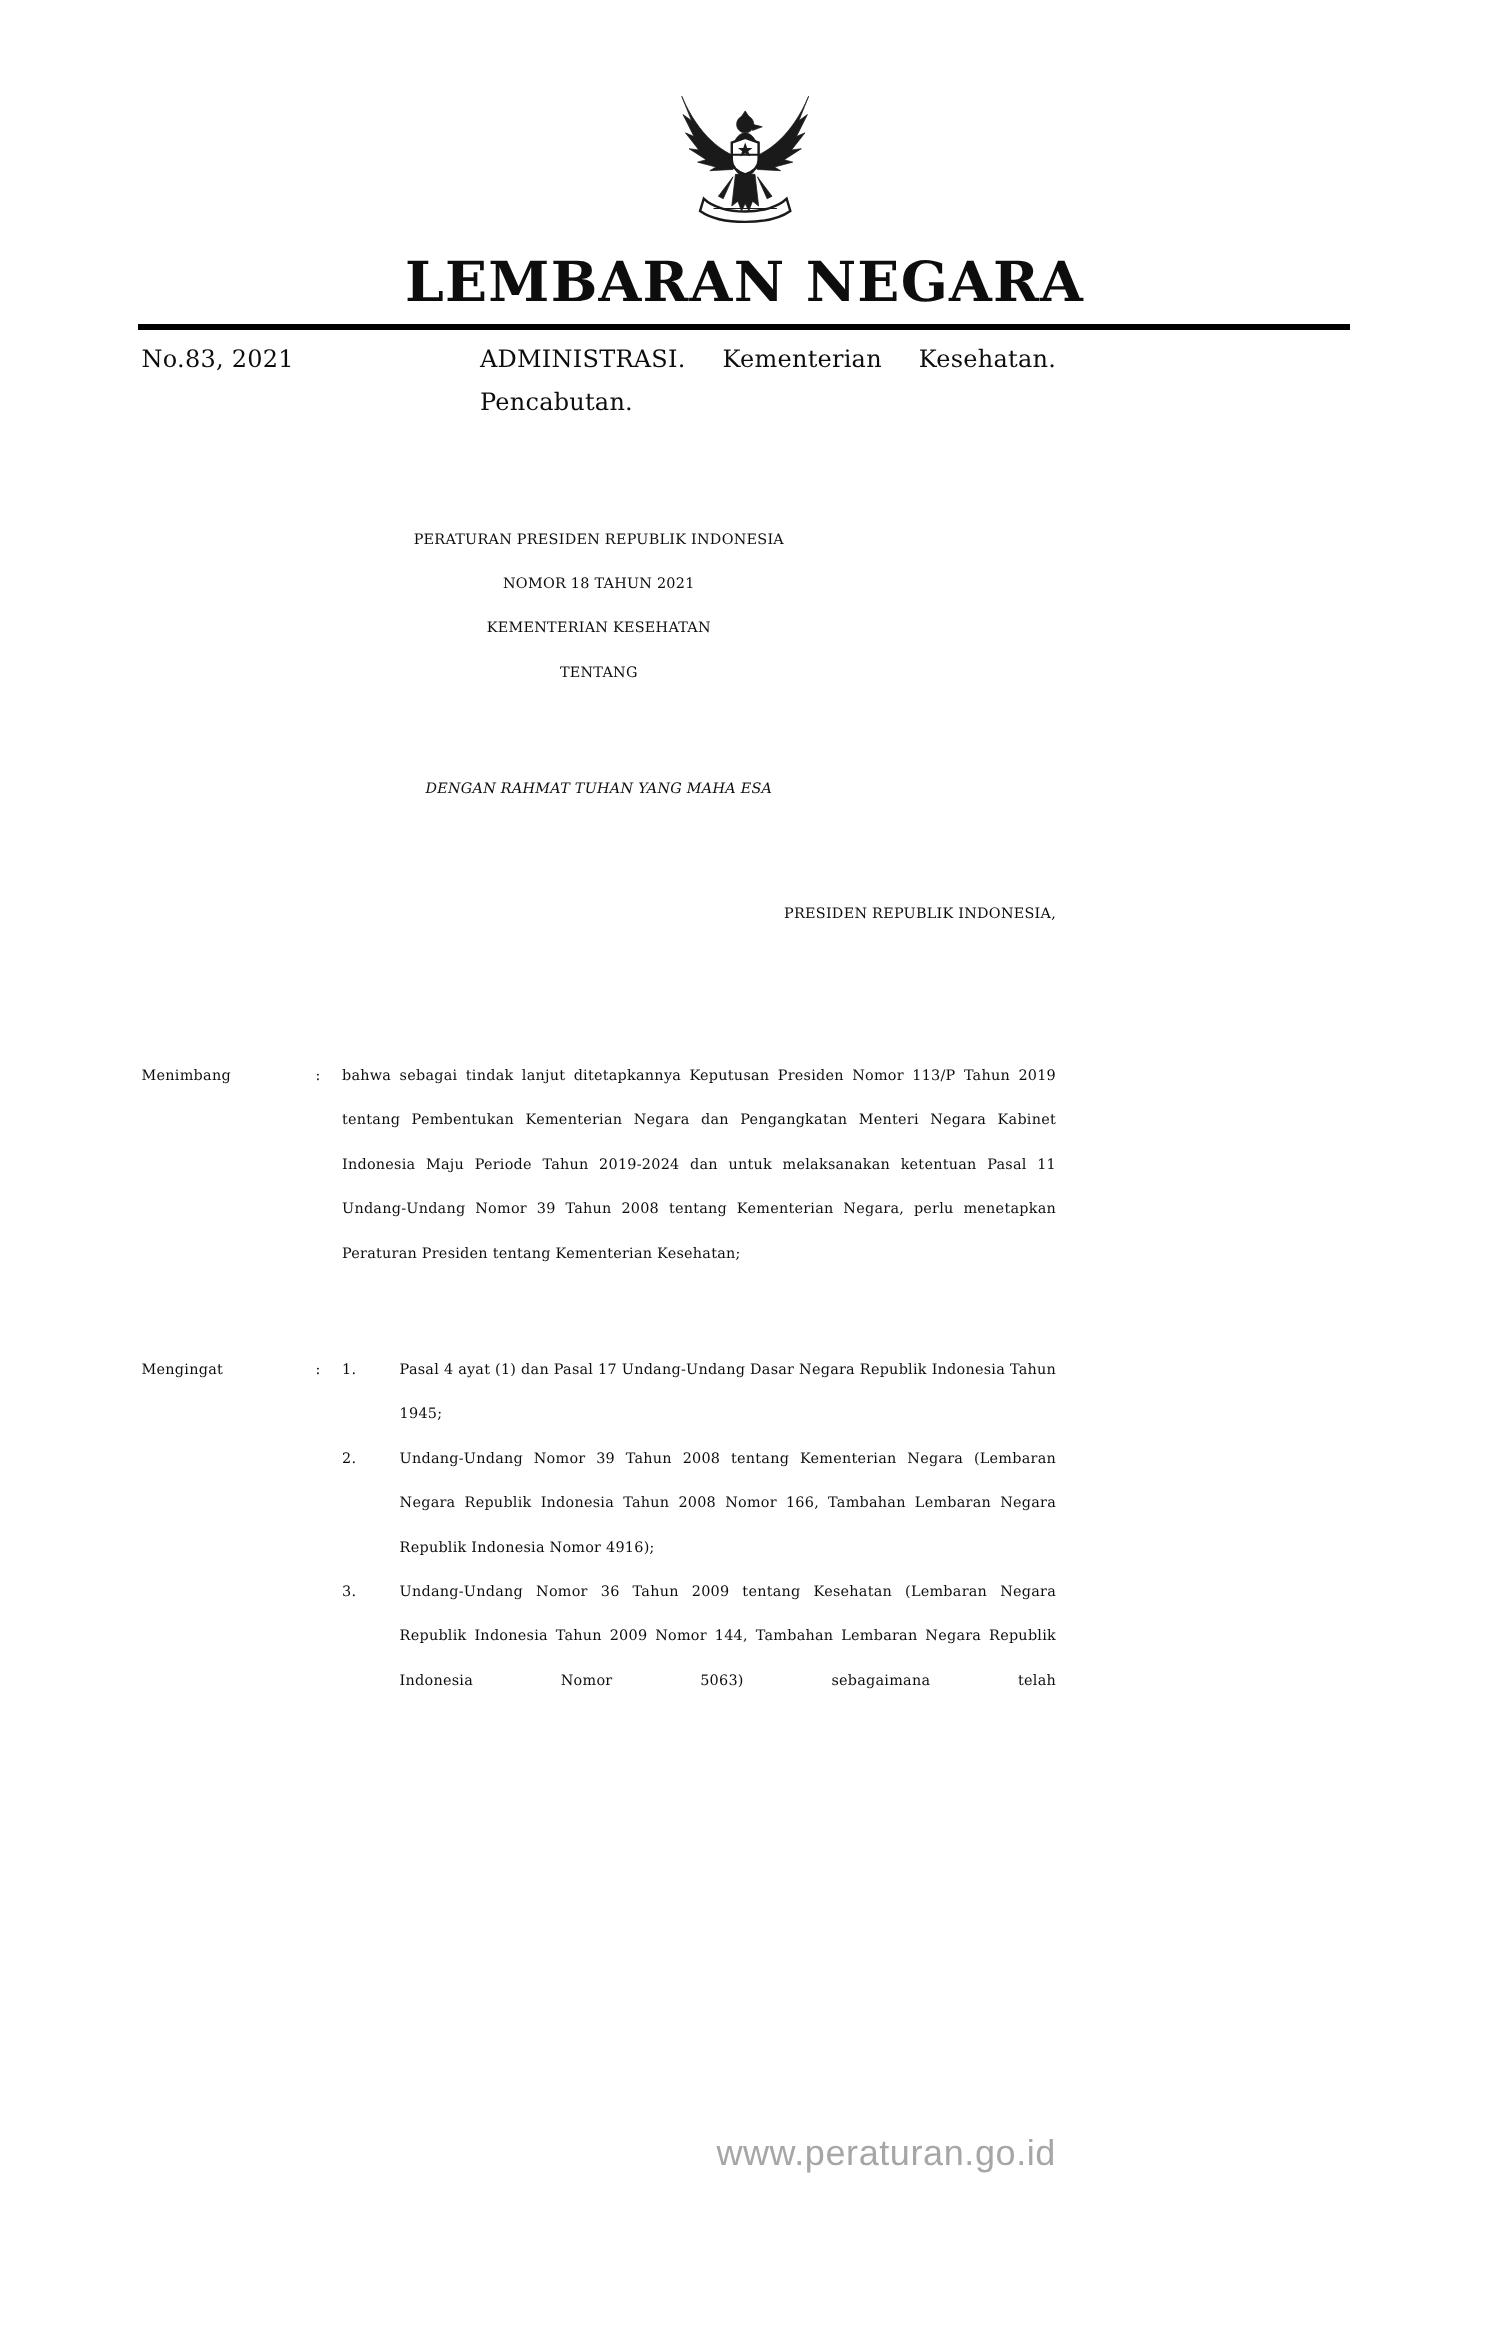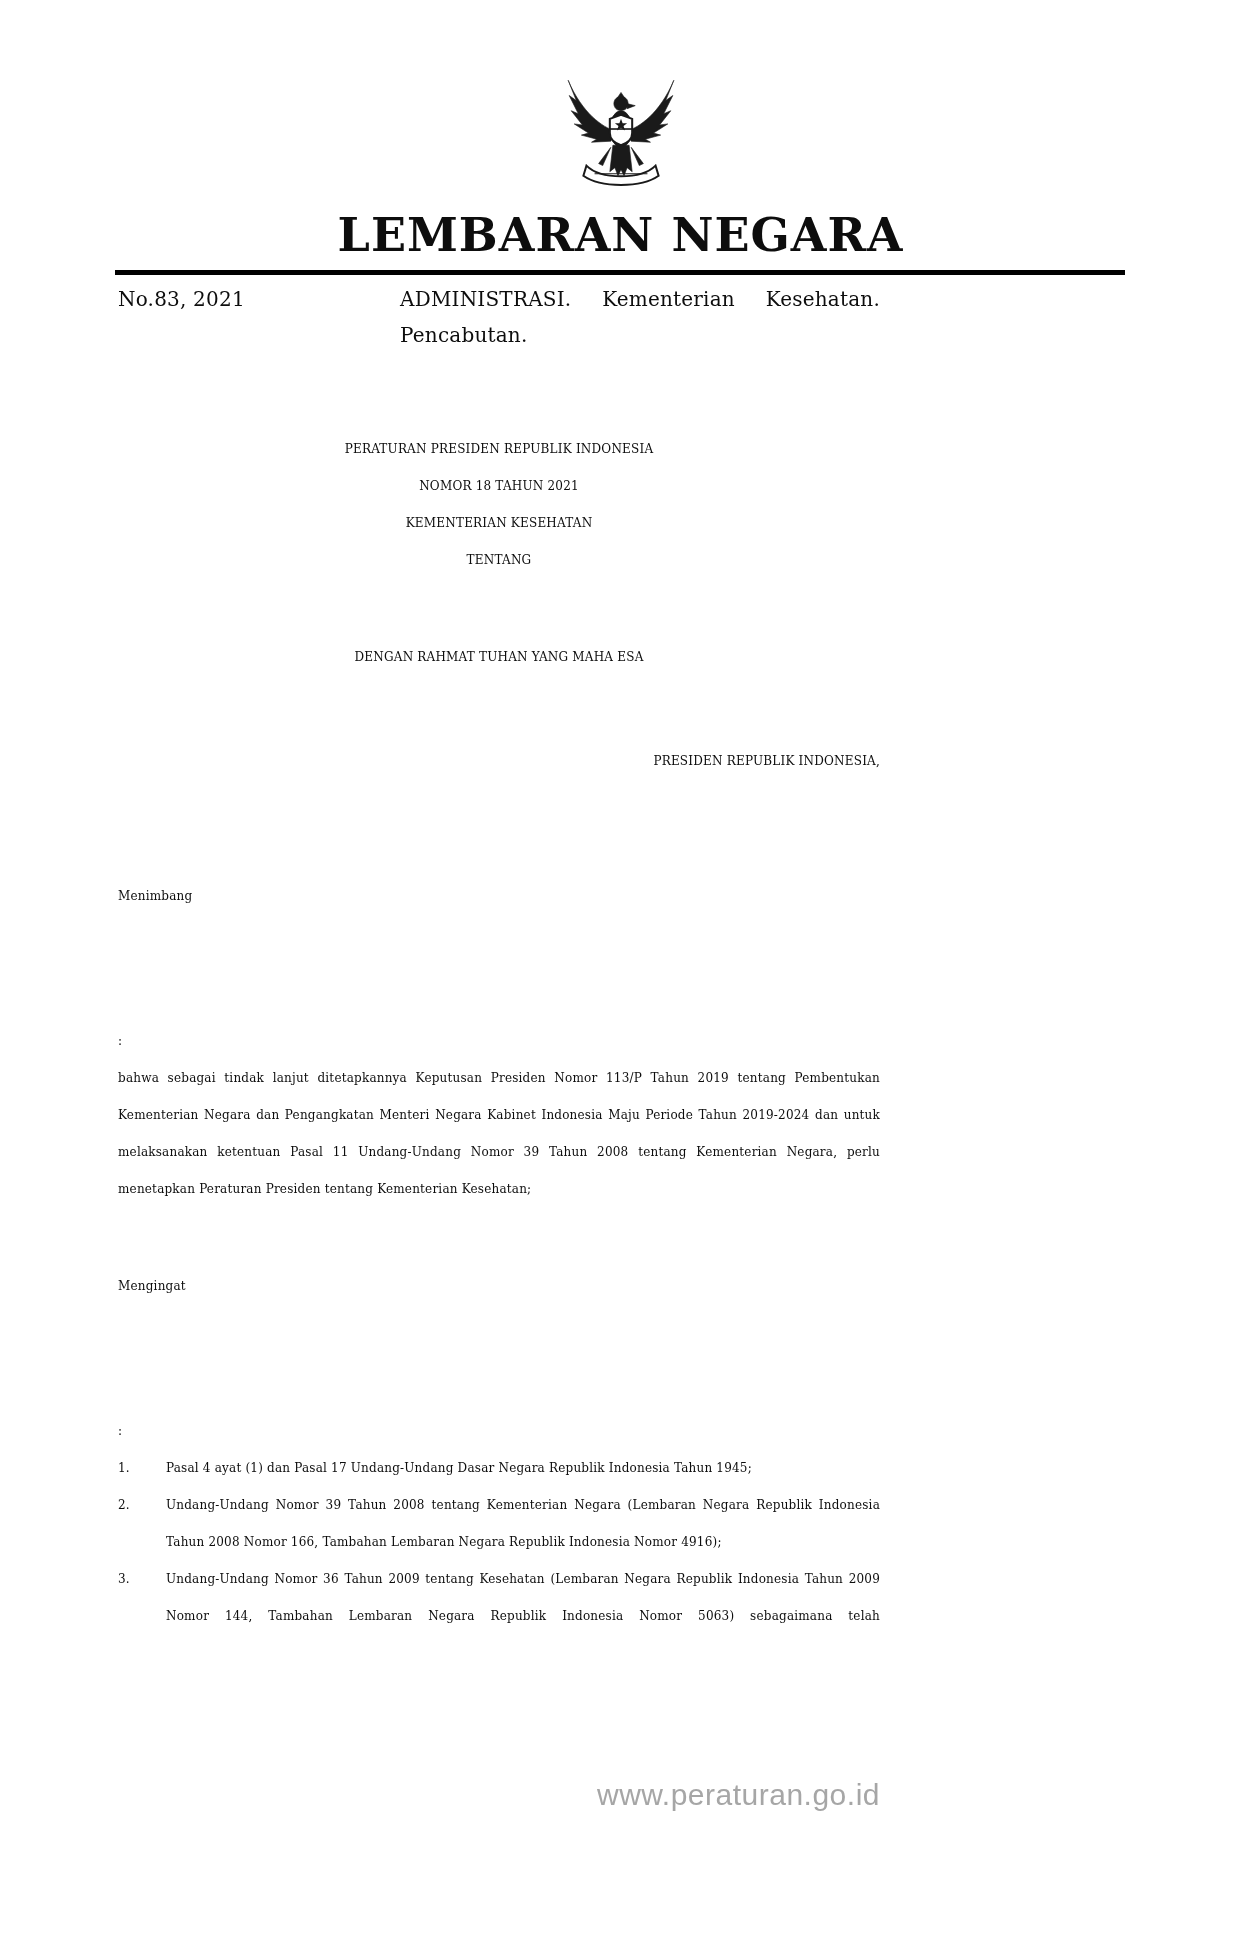--- a/index.html
+++ b/index.html
@@ -60,29 +60,29 @@
     line-height: 37px;
     letter-spacing: 0.2px;
   }
   .doc-heading {
     margin-top: 78px;
     text-align: center;
   }
   .invocation {
     margin-top: 60px;
     text-align: center;
+    font-style: italic;
   }
   .authority {
     margin-top: 67px;
     text-align: right;
   }
   .clause {
     display: flex;
     align-items: flex-start;
-    flex-direction: column;
   }
   .clause.considering { margin-top: 98px; }
   .clause.recalling   { margin-top: 60px; }
   .clause-label {
     flex: 0 0 145px;
   }
   .clause-colon {
     flex: 0 0 22px;
   }
   .clause-body {

